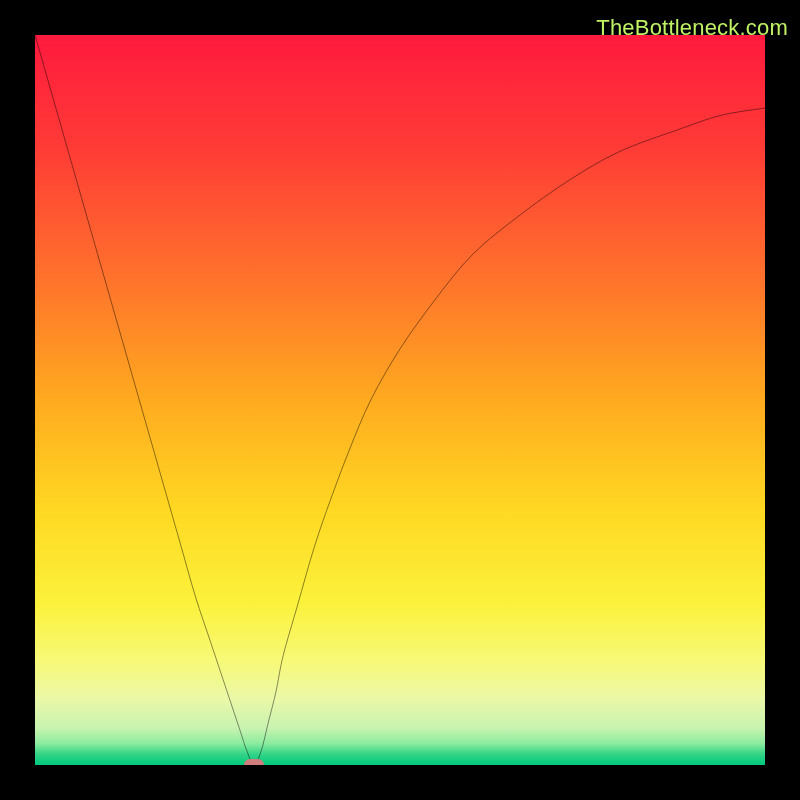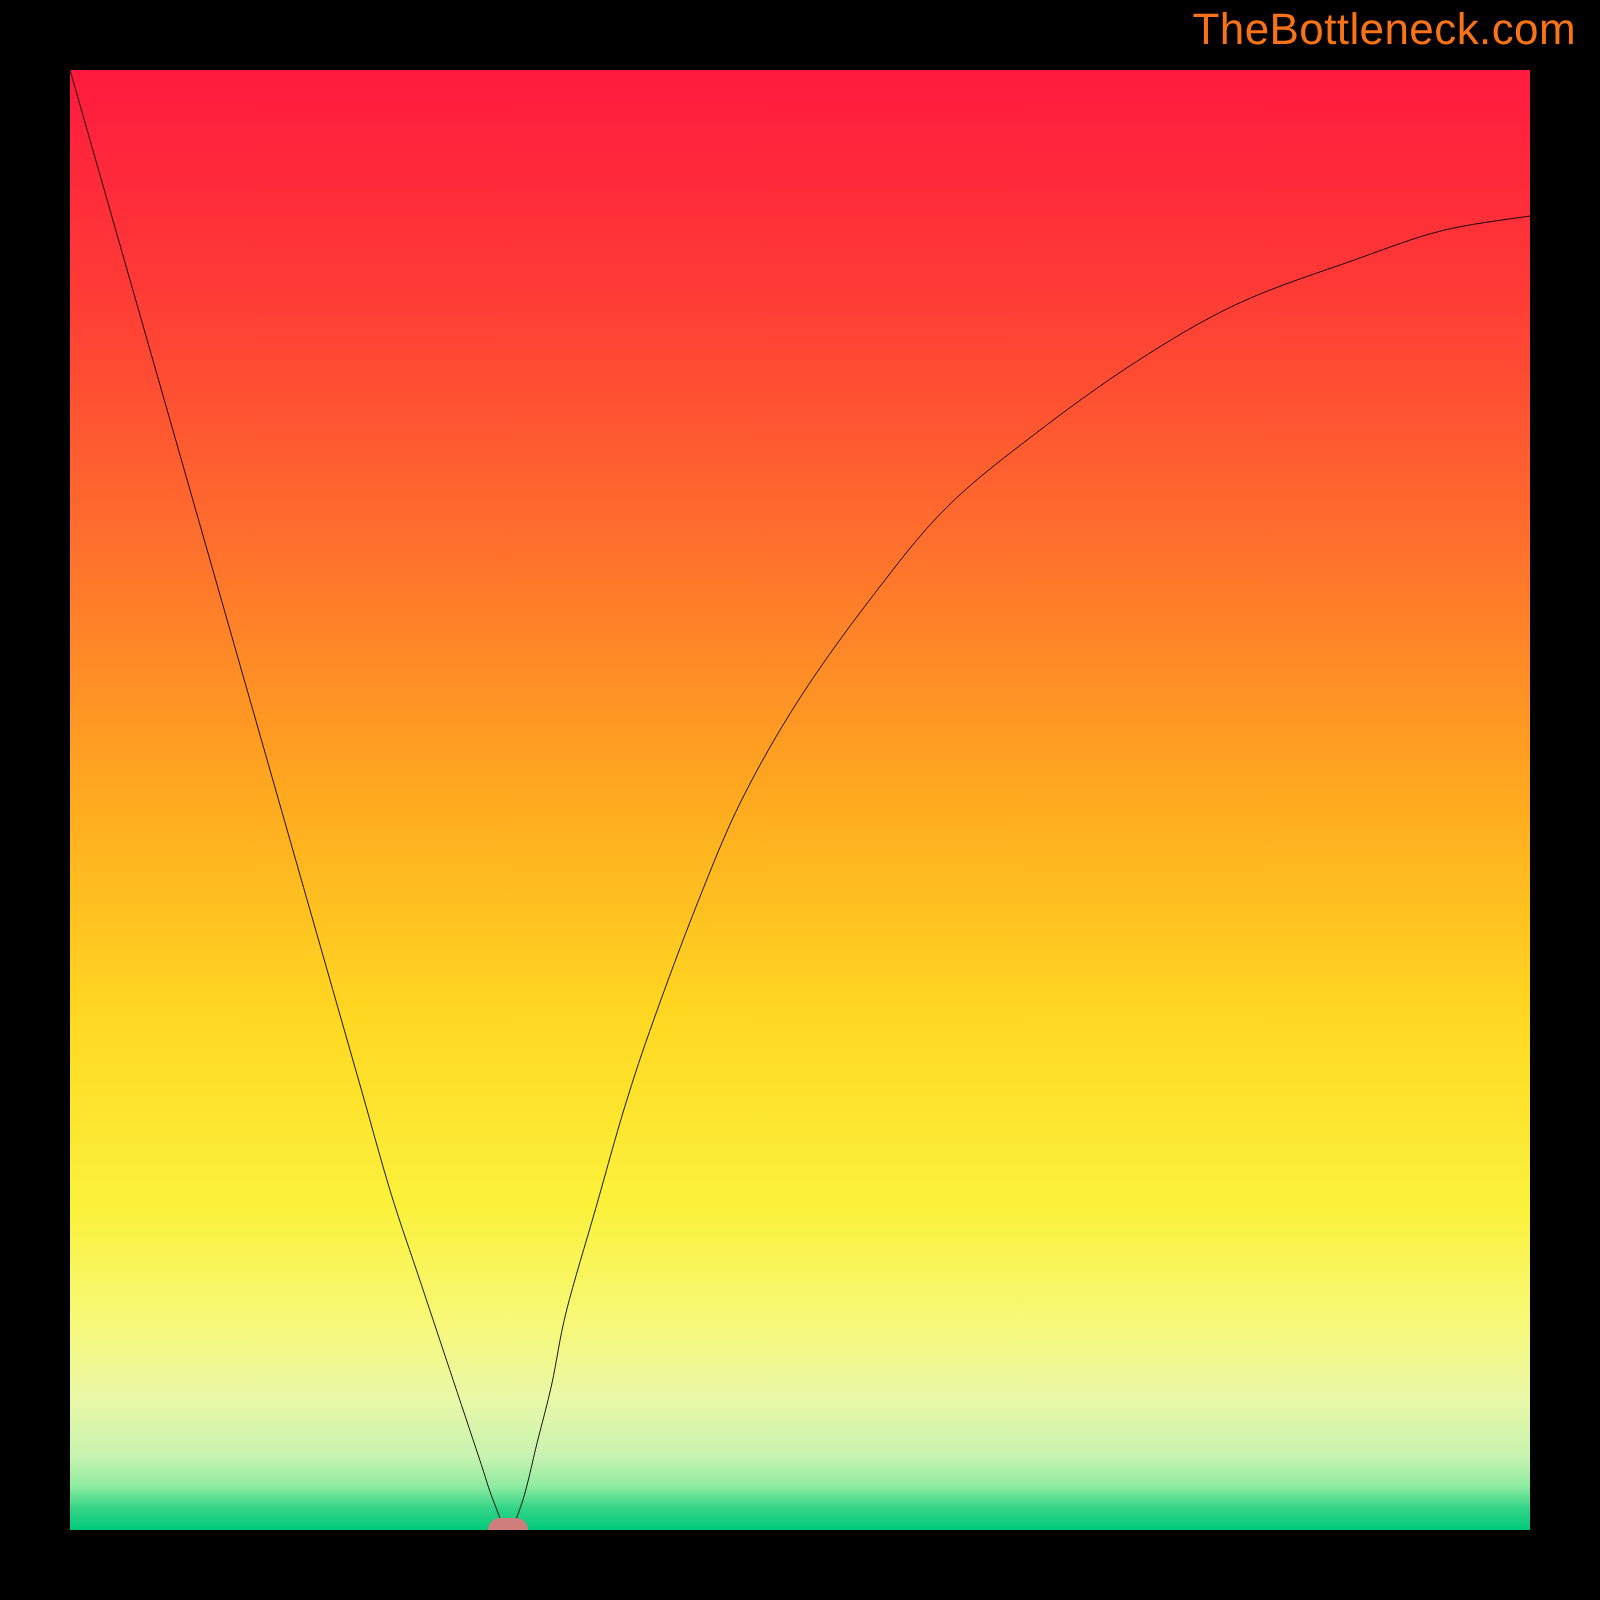--- a/index.html
+++ b/index.html
@@ -36,23 +36,23 @@
   }
   .curve-svg {
     position: absolute;
     left: 0;
     top: 0;
     width: 100%;
     height: 100%;
   }
   .watermark {
     position: absolute;
-    top: 2px;
+    top: 15px;
     right: 12px;
-    color: #f97316;
+    color: #bef264;
     font-size: 22px;
     font-weight: 500;
     letter-spacing: 0.2px;
   }
   .marker {
     position: absolute;
     width: 20px;
     height: 12px;
     border-radius: 6px;
     background: #cf7d7d;

